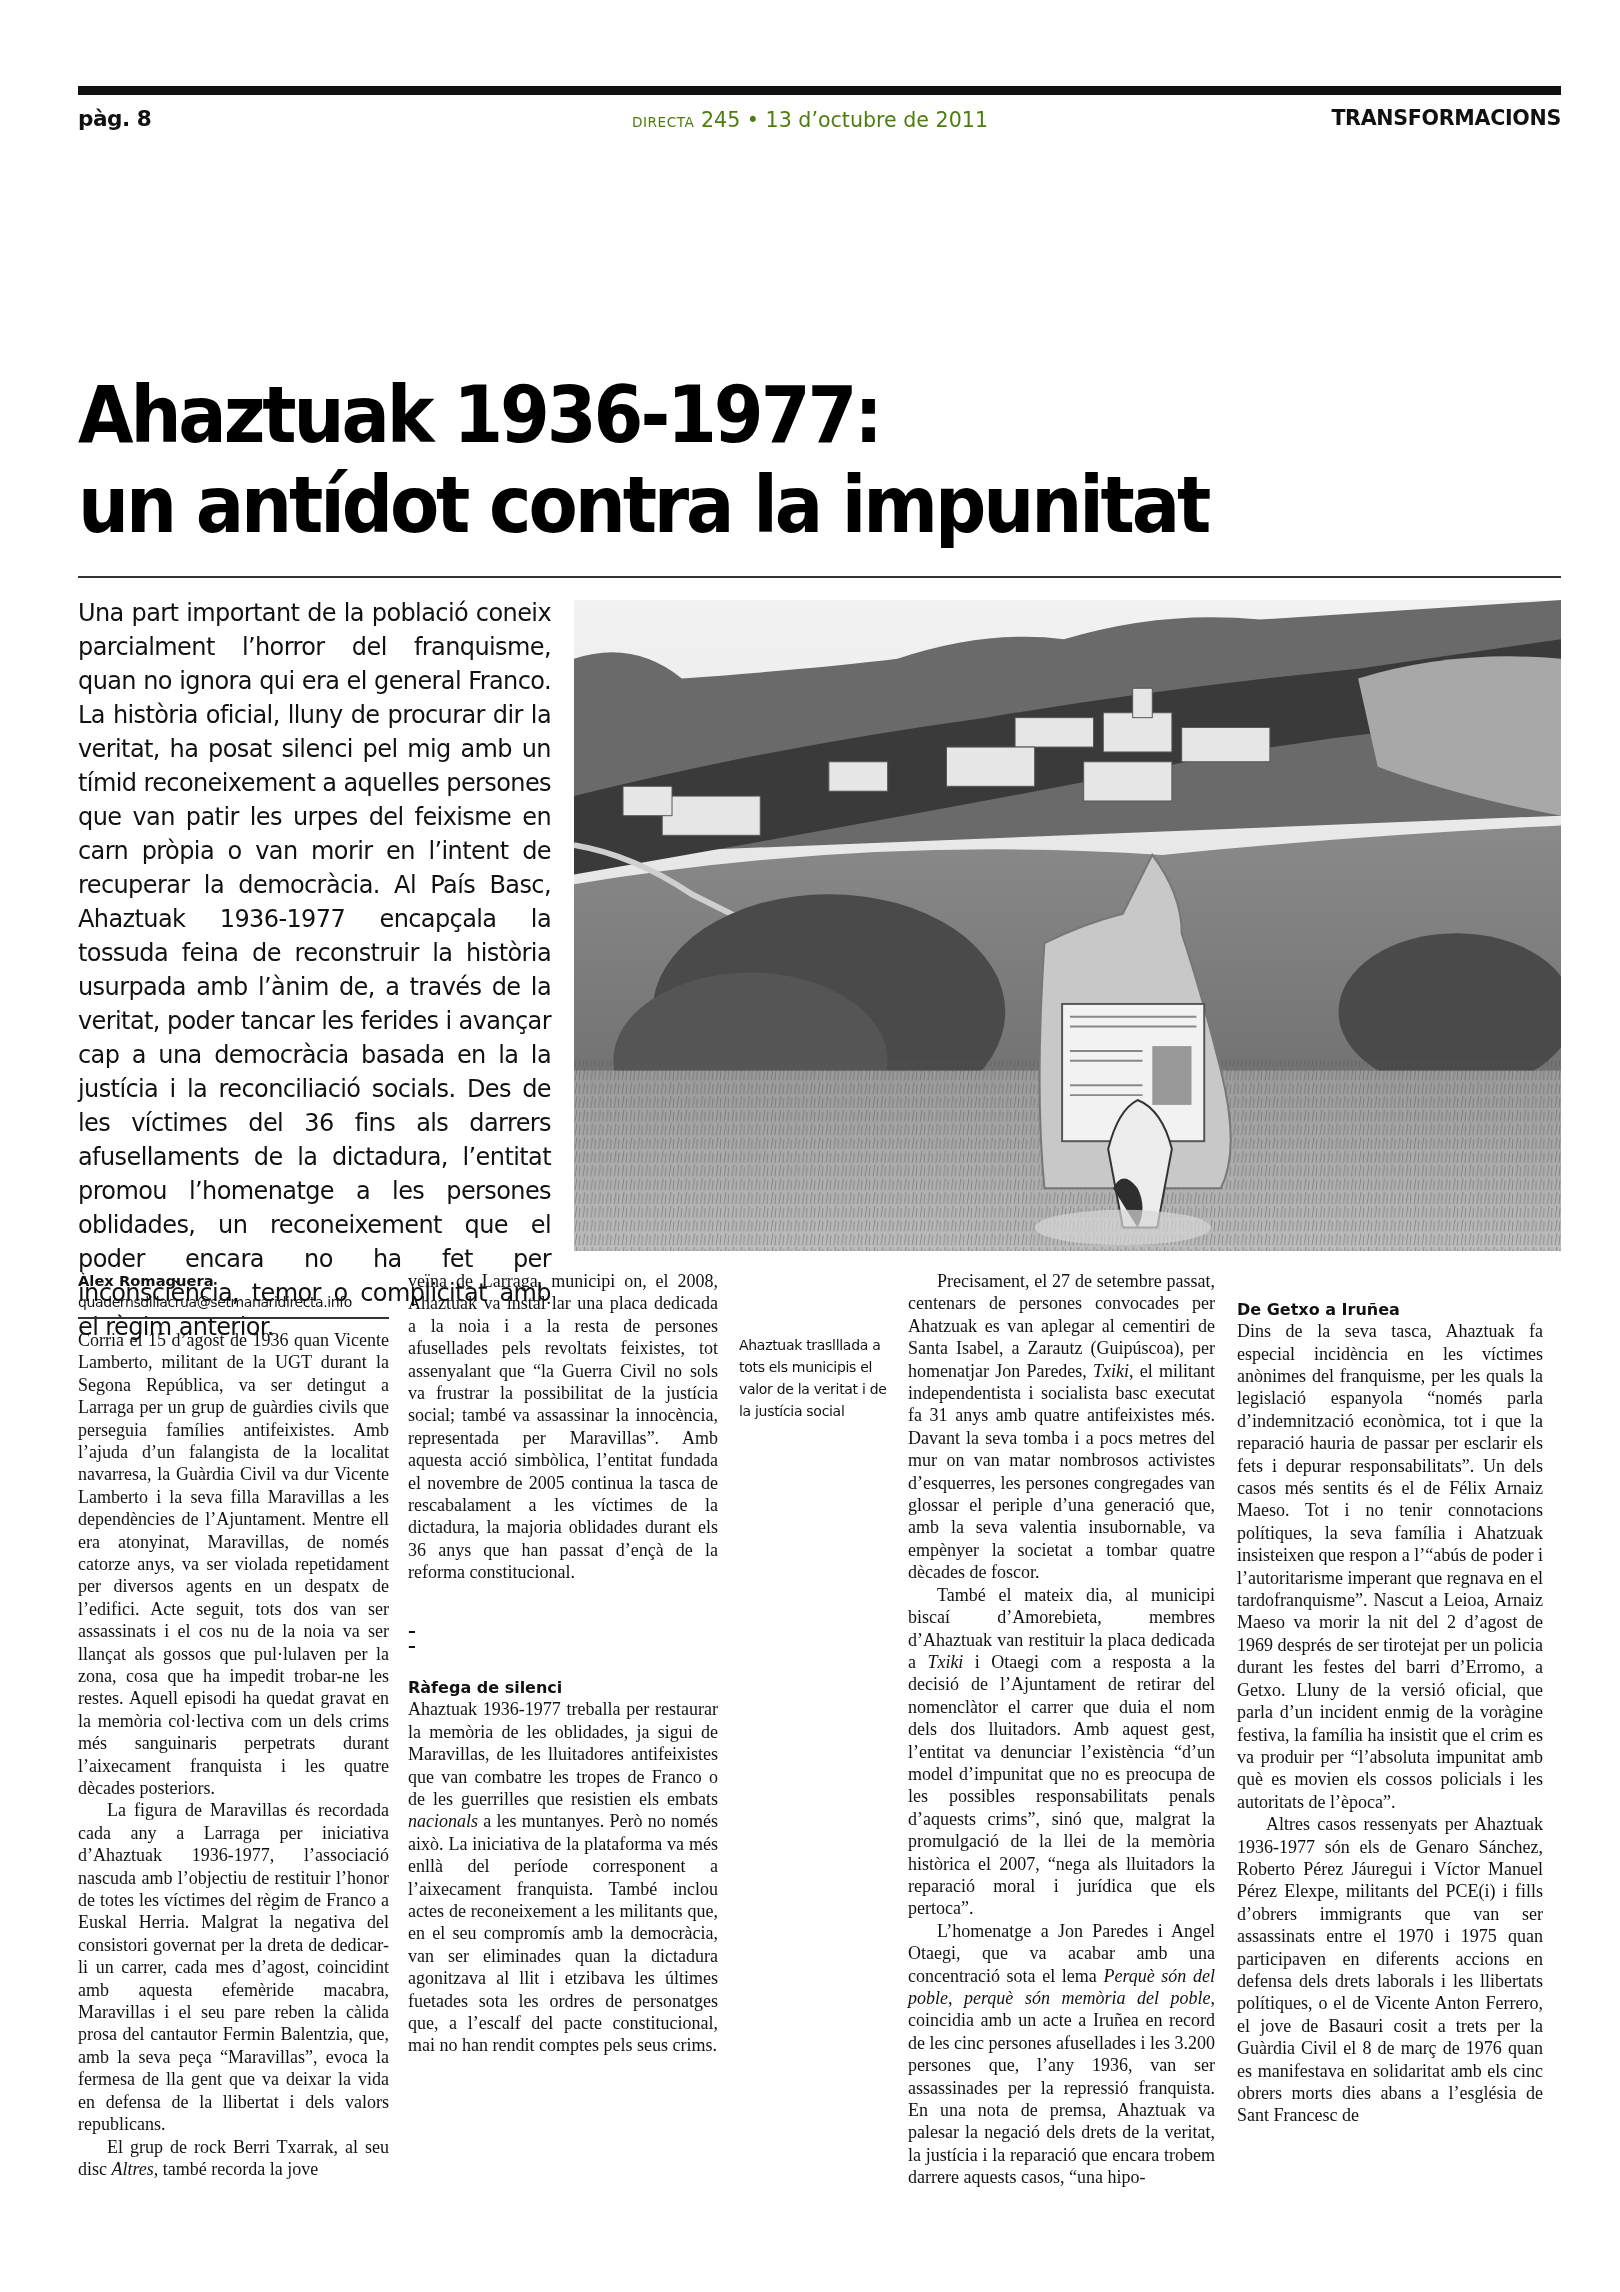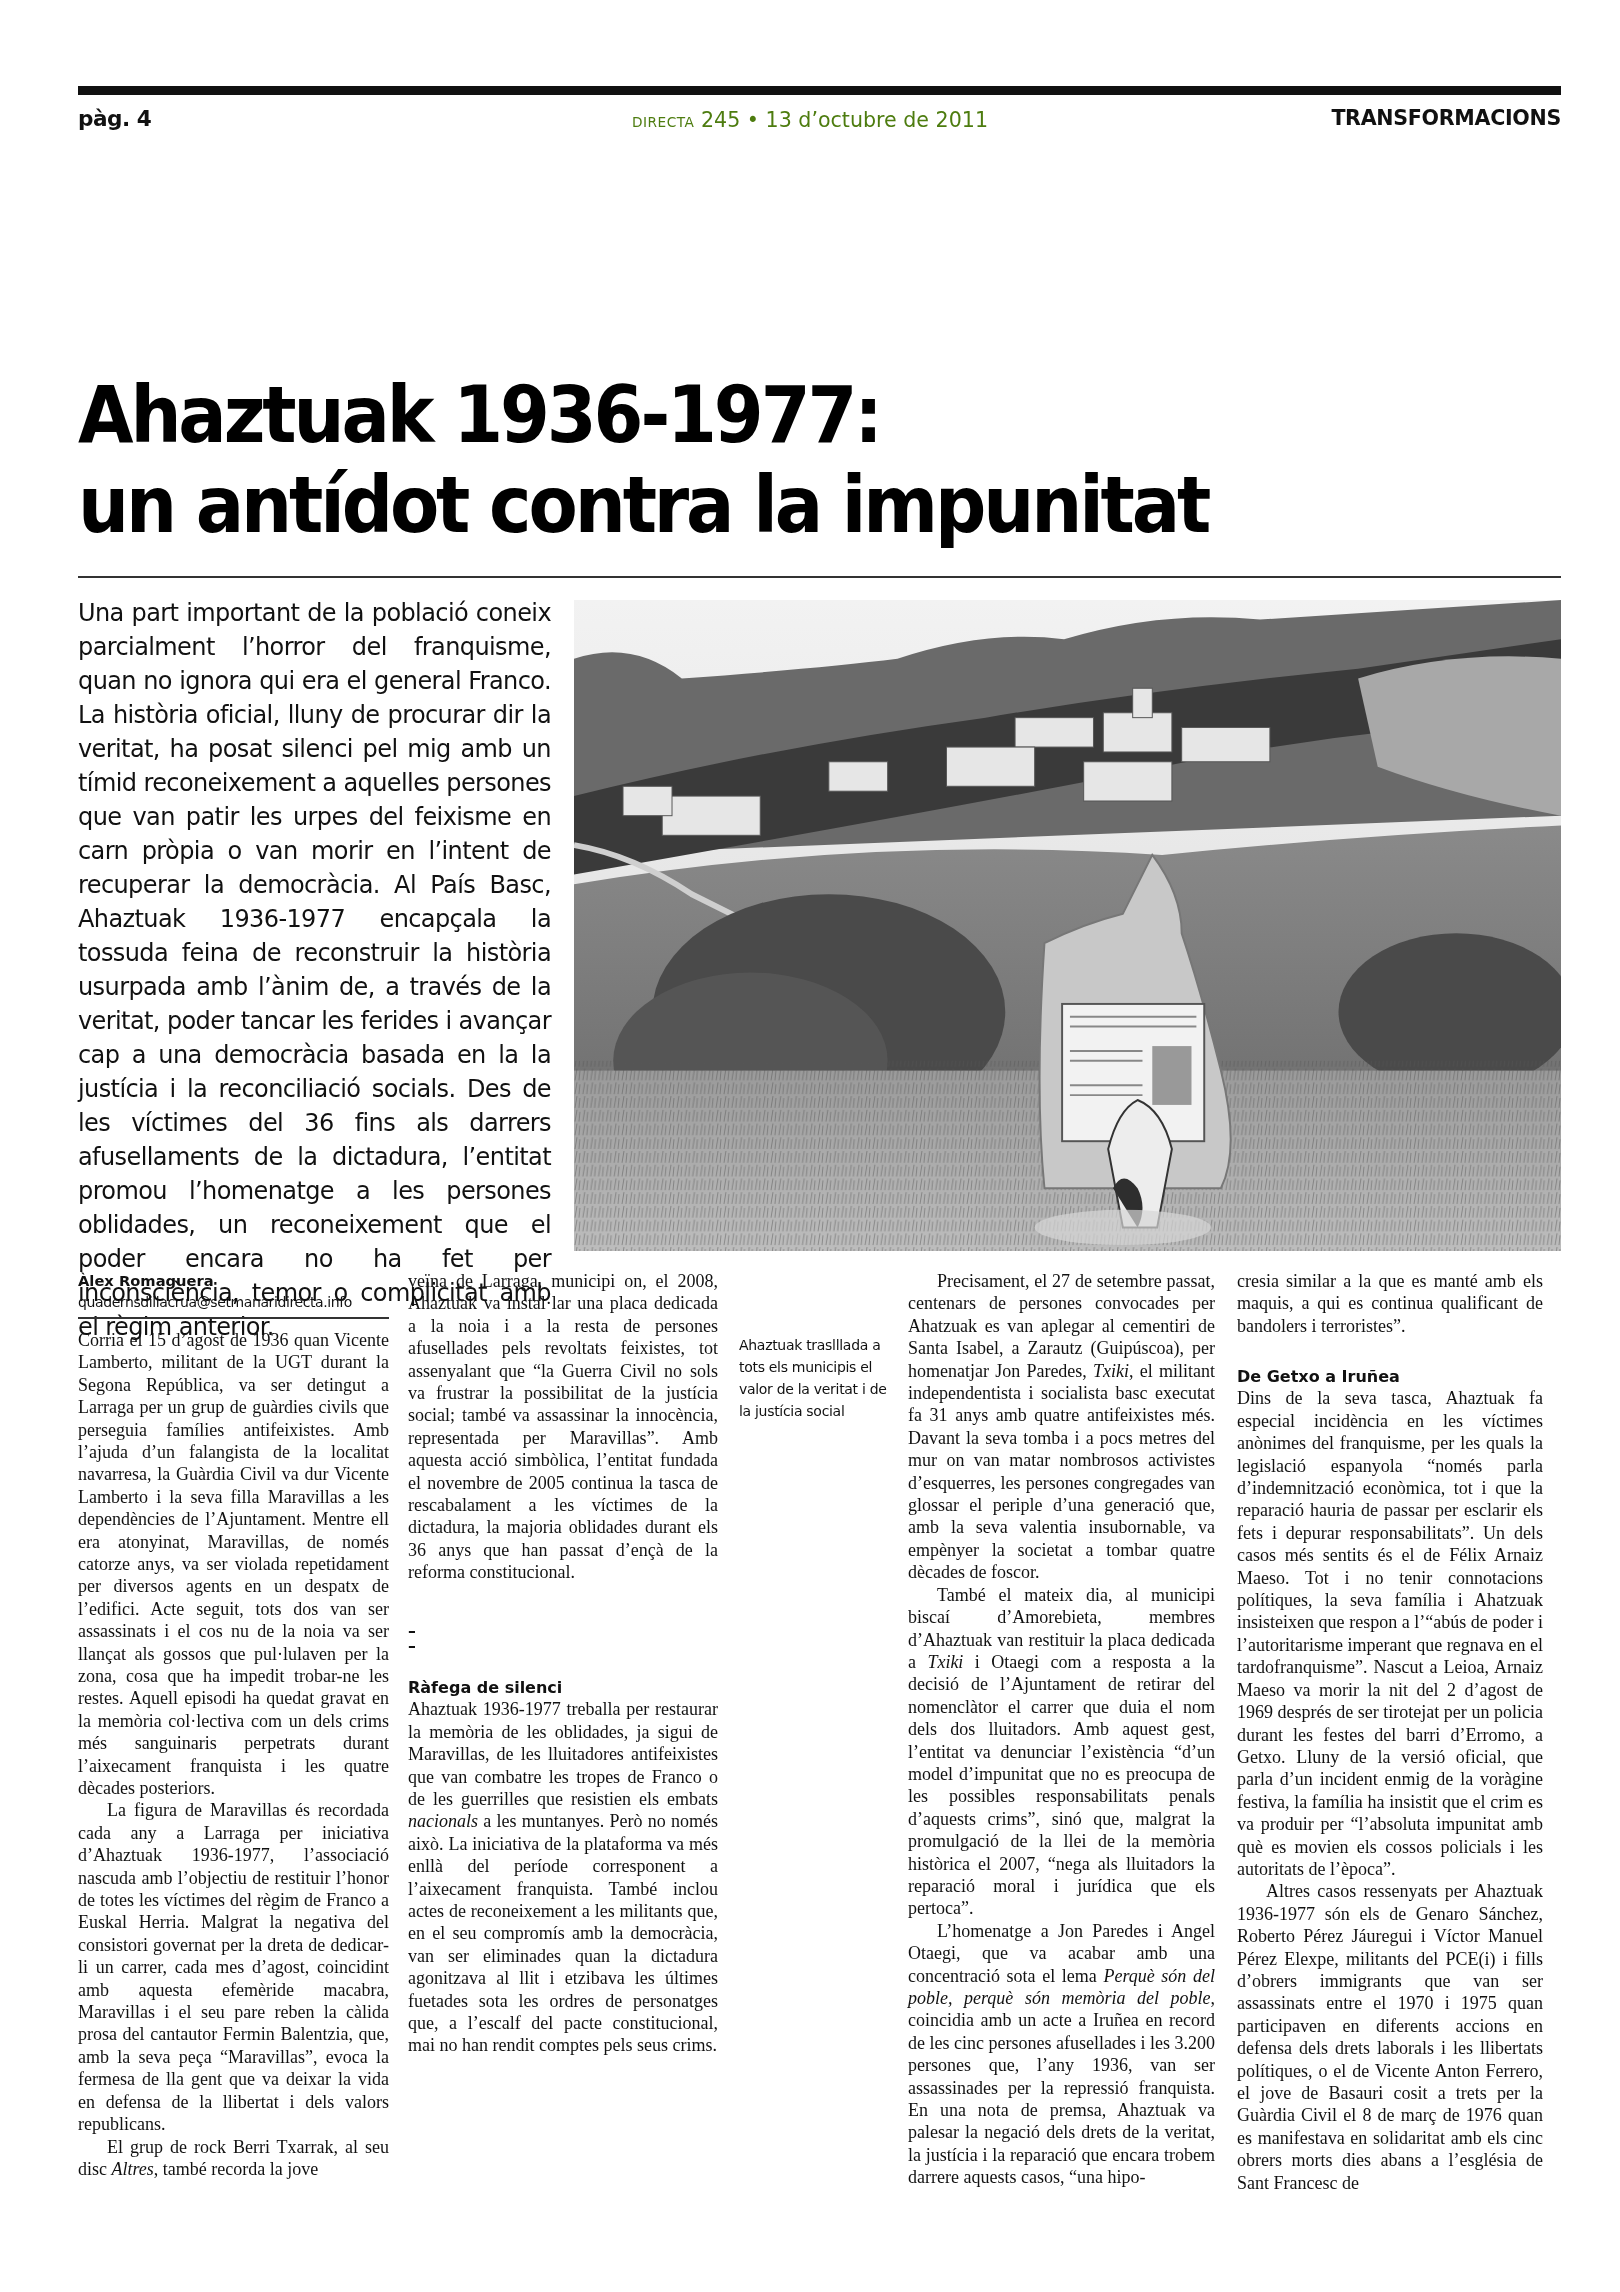--- a/index.html
+++ b/index.html
@@ -41,21 +41,21 @@
   .pullquote { font-family: "Liberation Serif", serif; font-style: italic; font-size: 27.4px; line-height: 31px;
                margin: 3.9px 0 3.9px 0; text-align: left; letter-spacing: -0.2px; width: 333px; }
 
   #sidebar-caption { position: absolute; left: 739px; top: 1334px; width: 157px;
                      font-family: "DejaVu Sans", sans-serif; font-size: 14px; line-height: 22px; letter-spacing: -0.3px; }
 </style>
 </head>
 <body>
 
 <div id="top-rule"></div>
-<div id="folio" class="sans">pàg. 4</div>
+<div id="folio" class="sans">pàg. 8</div>
 <div id="issue-line" class="sans">
   <span class="paper">DIRECTA</span>
   <span>245 • 13 d’octubre de 2011</span>
 </div>
 <div id="section" class="sans">TRANSFORMACIONS</div>
 
 <h1 id="headline">
   <span>Ahaztuak 1936-1977:</span><br>
   <span>un antídot contra la impunitat</span>
 </h1>
@@ -141,19 +141,18 @@
 
 <div id="sidebar-caption">Ahaztuak traslllada a tots els municipis el valor de la veritat i de la justícia social</div>
 
 <div id="col3" class="col serif">
   <p class="indent"><span>Precisament, el 27 de setembre passat, centenars de persones convocades per Ahatzuak es van aplegar al cementiri de Santa Isabel, a Zarautz (Guipúscoa), per homenatjar Jon Paredes, </span><i>Txiki</i><span>, el militant independentista i socialista basc executat fa 31 anys amb quatre antifeixistes més. Davant la seva tomba i a pocs metres del mur on van matar nombrosos activistes d’esquerres, les persones congregades van glossar el periple d’una generació que, amb la seva valentia insubornable, va empènyer la societat a tombar quatre dècades de foscor.</span></p>
   <p class="indent"><span>També el mateix dia, al municipi biscaí d’Amorebieta, membres d’Ahaztuak van restituir la placa dedicada a </span><i>Txiki</i><span> i Otaegi com a resposta a la decisió de l’Ajuntament de retirar del nomenclàtor el carrer que duia el nom dels dos lluitadors. Amb aquest gest, l’entitat va denunciar l’existència “d’un model d’impunitat que no es preocupa de les possibles responsabilitats penals d’aquests crims”, sinó que, malgrat la promulgació de la llei de la memòria històrica el 2007, “nega als lluitadors la reparació moral i jurídica que els pertoca”.</span></p>
   <p class="indent"><span>L’homenatge a Jon Paredes i Angel Otaegi, que va acabar amb una concentració sota el lema </span><i>Perquè són del poble, perquè són memòria del poble</i><span>, coincidia amb un acte a Iruñea en record de les cinc persones afusellades i les 3.200 persones que, l’any 1936, van ser assassinades per la repressió franquista. En una nota de premsa, Ahaztuak va palesar la negació dels drets de la veritat, la justícia i la reparació que encara trobem darrere aquests casos, “una hipo-</span></p>
 </div>
 
 <div id="col4" class="col serif">
-  <p>cresia similar a la que es manté amb els maquis, a qui es continua qualificant de bandolers i terroristes”.</p>
   <div style="height:19.6px"></div>
   <div class="subhead">De Getxo a Iruñea</div>
   <p>Dins de la seva tasca, Ahaztuak fa especial incidència en les víctimes anònimes del franquisme, per les quals la legislació espanyola “només parla d’indemnització econòmica, tot i que la reparació hauria de passar per esclarir els fets i depurar responsabilitats”. Un dels casos més sentits és el de Félix Arnaiz Maeso. Tot i no tenir connotacions polítiques, la seva família i Ahatzuak insisteixen que respon a l’“abús de poder i l’autoritarisme imperant que regnava en el tardofranquisme”. Nascut a Leioa, Arnaiz Maeso va morir la nit del 2 d’agost de 1969 després de ser tirotejat per un policia durant les festes del barri d’Erromo, a Getxo. Lluny de la versió oficial, que parla d’un incident enmig de la voràgine festiva, la família ha insistit que el crim es va produir per “l’absoluta impunitat amb què es movien els cossos policials i les autoritats de l’època”.</p>
   <p class="indent">Altres casos ressenyats per Ahaztuak 1936-1977 són els de Genaro Sánchez, Roberto Pérez Jáuregui i Víctor Manuel Pérez Elexpe, militants del PCE(i) i fills d’obrers immigrants que van ser assassinats entre el 1970 i 1975 quan participaven en diferents accions en defensa dels drets laborals i les llibertats polítiques, o el de Vicente Anton Ferrero, el jove de Basauri cosit a trets per la Guàrdia Civil el 8 de març de 1976 quan es manifestava en solidaritat amb els cinc obrers morts dies abans a l’església de Sant Francesc de</p>
 </div>
 
 
 </body></html>

